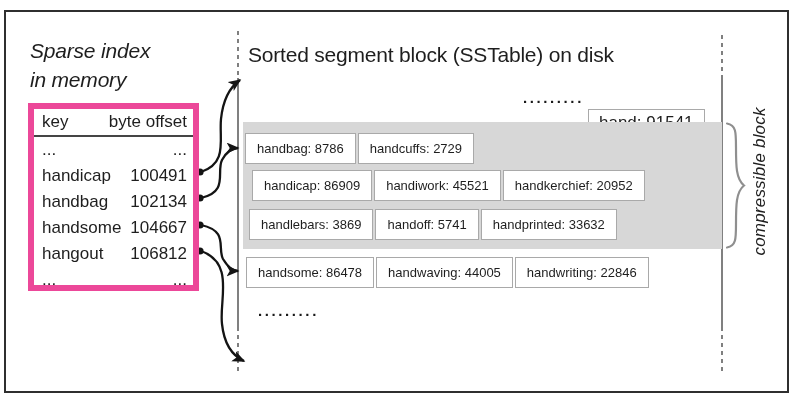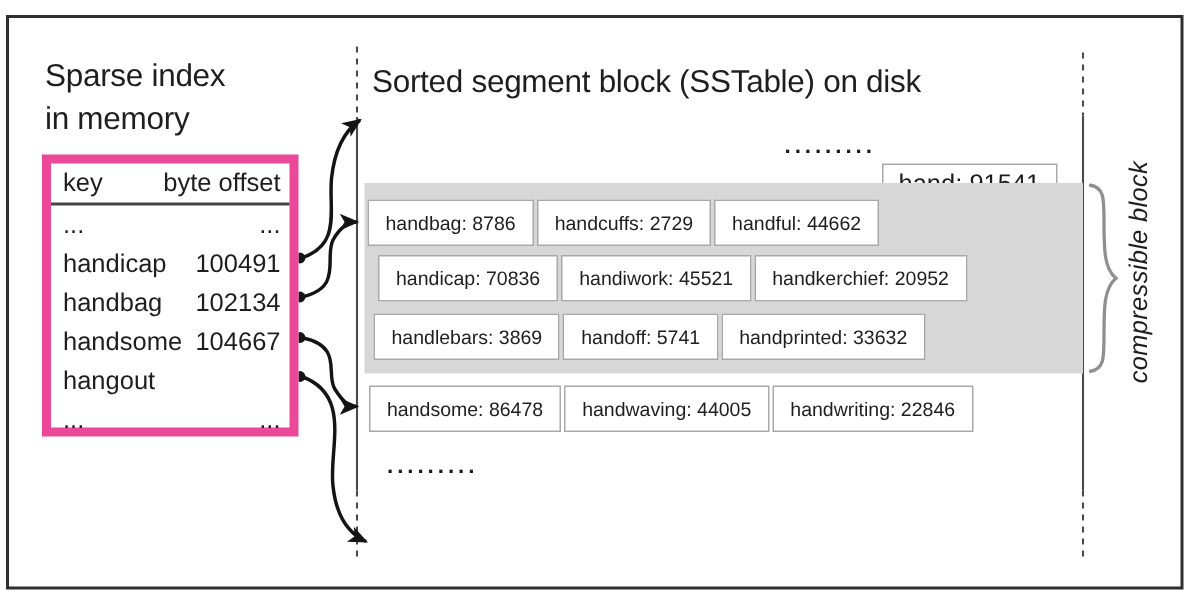--- a/index.html
+++ b/index.html
@@ -7,21 +7,21 @@
   .canvas{position:relative;width:793px;height:404px;background:#fff;overflow:hidden;}
   .frame{position:absolute;left:4px;top:10px;width:785px;height:383px;
          border:2px solid #2f2f2f;box-sizing:border-box;background:#fff;}
   .svg-layer{position:absolute;left:0;top:0;width:793px;height:404px;pointer-events:none;}
   .svg-layer path.dash{stroke:#4a4a4a;stroke-width:1.4;fill:none;stroke-dasharray:4 4;}
   .svg-layer path.solid{stroke:#4a4a4a;stroke-width:1.4;fill:none;}
   .svg-layer path.arrow{stroke:#141414;stroke-width:2.3;fill:none;}
   .svg-layer circle.dot{fill:#141414;}
   .svg-layer path.brace{stroke:#8f8f8f;stroke-width:2.2;fill:none;stroke-linecap:round;}
   .title{position:absolute;font-size:21px;line-height:1.4;letter-spacing:-0.2px;}
-  #title-left{left:30px;top:36px;}
+  #title-left{left:30px;top:36px;font-style:italic;}
   #title-right{left:248px;top:40px;white-space:nowrap;}
   .idx-table{position:absolute;left:28px;top:103px;width:171px;height:188px;
              border:6px solid #ec4899;box-sizing:border-box;background:#fff;font-size:17px;}
   .idx-header{display:flex;justify-content:space-between;height:28px;line-height:26px;
               border-bottom:2px solid #454545;padding:0 6px 0 8px;box-sizing:border-box;}
   .idx-row{display:flex;justify-content:space-between;height:26px;line-height:26px;
            padding:0 6px 0 8px;box-sizing:border-box;}
   .gray-block{position:absolute;left:243px;top:122px;width:479px;height:127px;
               background:var(--gray_block,#d7d7d7);}
   .seg-row{position:absolute;display:flex;gap:2px;}
@@ -101,41 +101,41 @@
     <div class="idx-row">
       <span>handbag</span>
       <span>102134</span>
     </div>
     <div class="idx-row">
       <span>handsome</span>
       <span>104667</span>
     </div>
     <div class="idx-row">
       <span>hangout</span>
+      <span>106812</span>
     </div>
     <div class="idx-row">
       <span>...</span>
       <span>...</span>
     </div>
   </div>
 
   <div class="ellipsis" id="ellipsis-top">.........</div>
 
   <div class="hand-box">hand: 91541</div>
 
   <div class="gray-block"></div>
 
   <div class="seg-row" id="seg-row-1">
     <div class="seg-cell">handbag: 8786</div>
     <div class="seg-cell">handcuffs: 2729</div>
-    <div class="seg-cell">handful: 44662</div>
   </div>
 
   <div class="seg-row" id="seg-row-2">
-    <div class="seg-cell">handicap: 70836</div>
+    <div class="seg-cell">handicap: 86909</div>
     <div class="seg-cell">handiwork: 45521</div>
     <div class="seg-cell">handkerchief: 20952</div>
   </div>
 
   <div class="seg-row" id="seg-row-3">
     <div class="seg-cell">handlebars: 3869</div>
     <div class="seg-cell">handoff: 5741</div>
     <div class="seg-cell">handprinted: 33632</div>
   </div>
 

